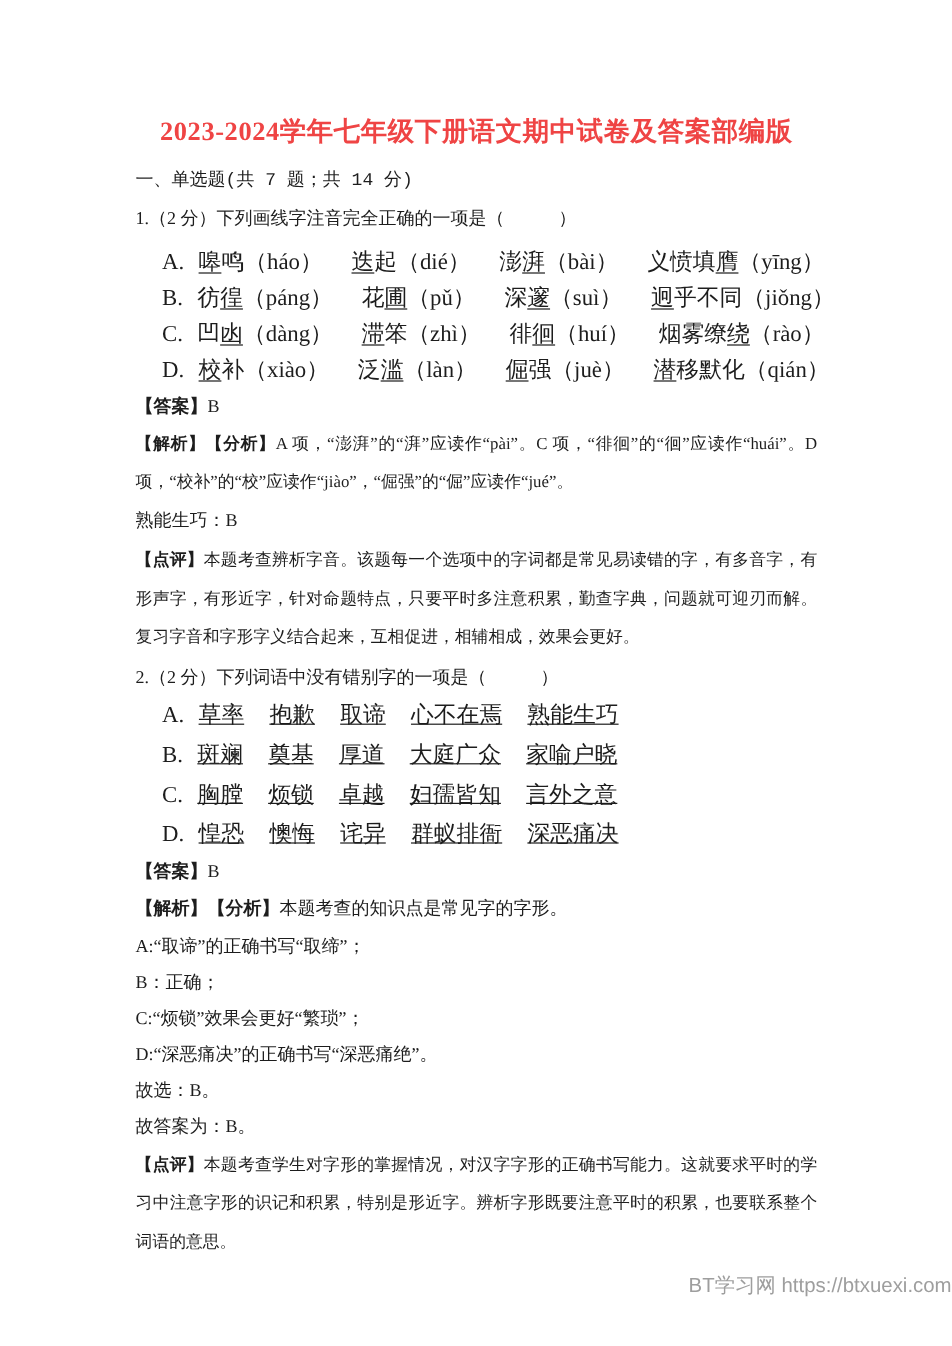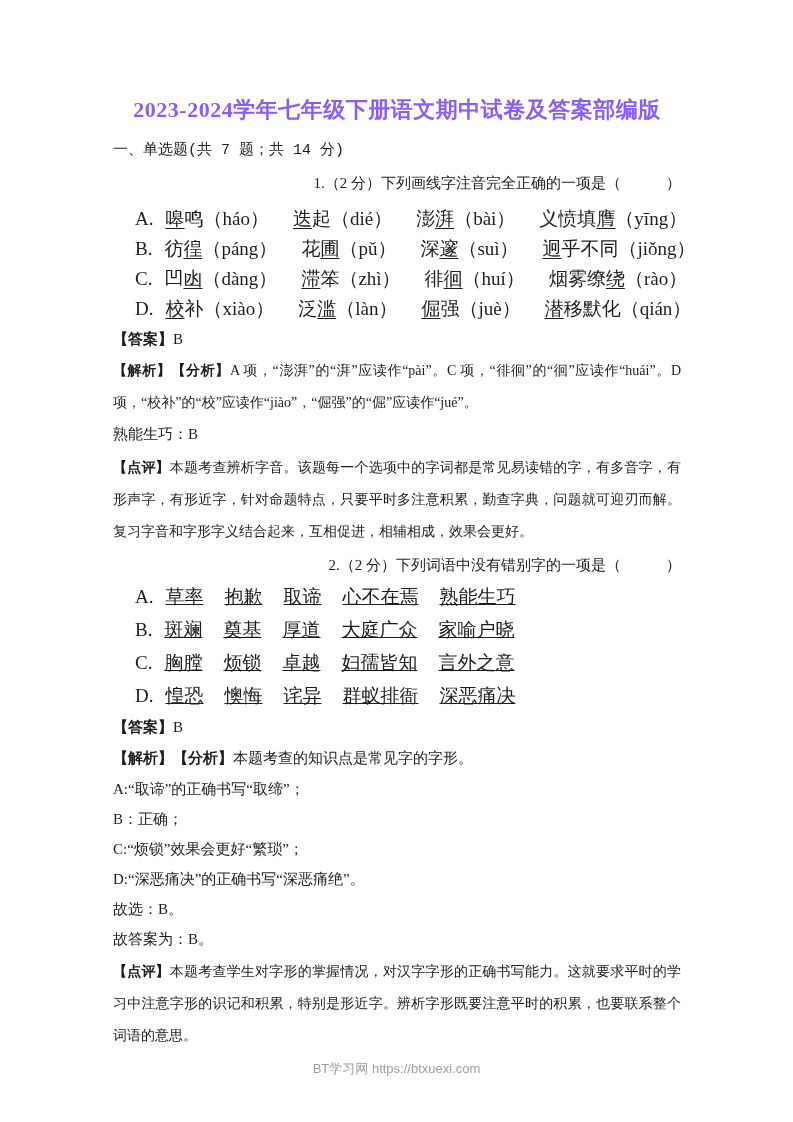--- a/index.html
+++ b/index.html
@@ -19,51 +19,51 @@
   .title {
     margin: 0 0 12px 0;
     font-size: 22px;
     line-height: 28px;
     font-weight: bold;
     text-align: center;
     letter-spacing: 0.5px;
   }
   .line { font-size: 15px; line-height: 30px; white-space: nowrap; }
   .section-heading { line-height: 30px; font-family: Liberation Mono, monospace; }
-  .stem { margin-top: 2px; text-align: right; }
+  .stem { margin-top: 2px; }
   .opts-q1 { margin-top: 6px; }
   .opt-row { font-size: 19px; line-height: 30px; white-space: nowrap; }
   .opt-row-q2 { line-height: 33px; }
   .opt-indent { padding-left: 22px; }
   .opt-label { margin-right: 12px; }
   .q1-item { margin-right: 24px; }
   .q2-word { margin-right: 21px; text-decoration: underline; }
   .u { text-decoration: underline; text-underline-offset: 3px; }
   .para {
     font-size: 14px; line-height: 32px;
     text-align: justify; white-space: normal;
   }
   .blabel { font-weight: bold; }
   .answer-line { line-height: 31px; }
   .mt2 { margin-top: 2px; }
   .footer {
     position: absolute;
     left: 0; right: 0; top: 1060px;
-    text-align: center;
+    text-align: right;
     font-family: "Liberation Sans", "DejaVu Sans", sans-serif;
-    font-size: 13px;
+    font-size: 17px;
     color: #9e9e9e;
   }
 </style>
 </head>
 <body>
 
 <div class="page">
 
-  <h1 class="title" id="doc-title" style="color: #8b5cf6;">2023-2024学年七年级下册语文期中试卷及答案部编版</h1>
+  <h1 class="title" id="doc-title" style="color: #ef4444;">2023-2024学年七年级下册语文期中试卷及答案部编版</h1>
 
   <div class="line section-heading">一、单选题(共 7 题；共 14 分)</div>
 
   <div class="line stem">1.（2 分）下列画线字注音完全正确的一项是（　　　）</div>
 
   <div class="opts-q1 opt-indent" id="q1-options">
       <div class="opt-row"><span class="opt-label">A.</span><span class="q1-item"><span class="u">嗥</span><span>鸣</span><span>（háo）</span></span><span class="q1-item"><span class="u">迭</span><span>起</span><span>（dié）</span></span><span class="q1-item"><span>澎</span><span class="u">湃</span><span>（bài）</span></span><span class="q1-item"><span>义愤填</span><span class="u">膺</span><span>（yīng）</span></span></div>
       <div class="opt-row"><span class="opt-label">B.</span><span class="q1-item"><span>彷</span><span class="u">徨</span><span>（páng）</span></span><span class="q1-item"><span>花</span><span class="u">圃</span><span>（pǔ）</span></span><span class="q1-item"><span>深</span><span class="u">邃</span><span>（suì）</span></span><span class="q1-item"><span class="u">迥</span><span>乎不同</span><span>（jiǒng）</span></span></div>
       <div class="opt-row"><span class="opt-label">C.</span><span class="q1-item"><span>凹</span><span class="u">凼</span><span>（dàng）</span></span><span class="q1-item"><span class="u">滞</span><span>笨</span><span>（zhì）</span></span><span class="q1-item"><span>徘</span><span class="u">徊</span><span>（huí）</span></span><span class="q1-item"><span>烟雾缭</span><span class="u">绕</span><span>（rào）</span></span></div>
       <div class="opt-row"><span class="opt-label">D.</span><span class="q1-item"><span class="u">校</span><span>补</span><span>（xiào）</span></span><span class="q1-item"><span>泛</span><span class="u">滥</span><span>（làn）</span></span><span class="q1-item"><span class="u">倔</span><span>强</span><span>（juè）</span></span><span class="q1-item"><span class="u">潜</span><span>移默化</span><span>（qián）</span></span></div>

